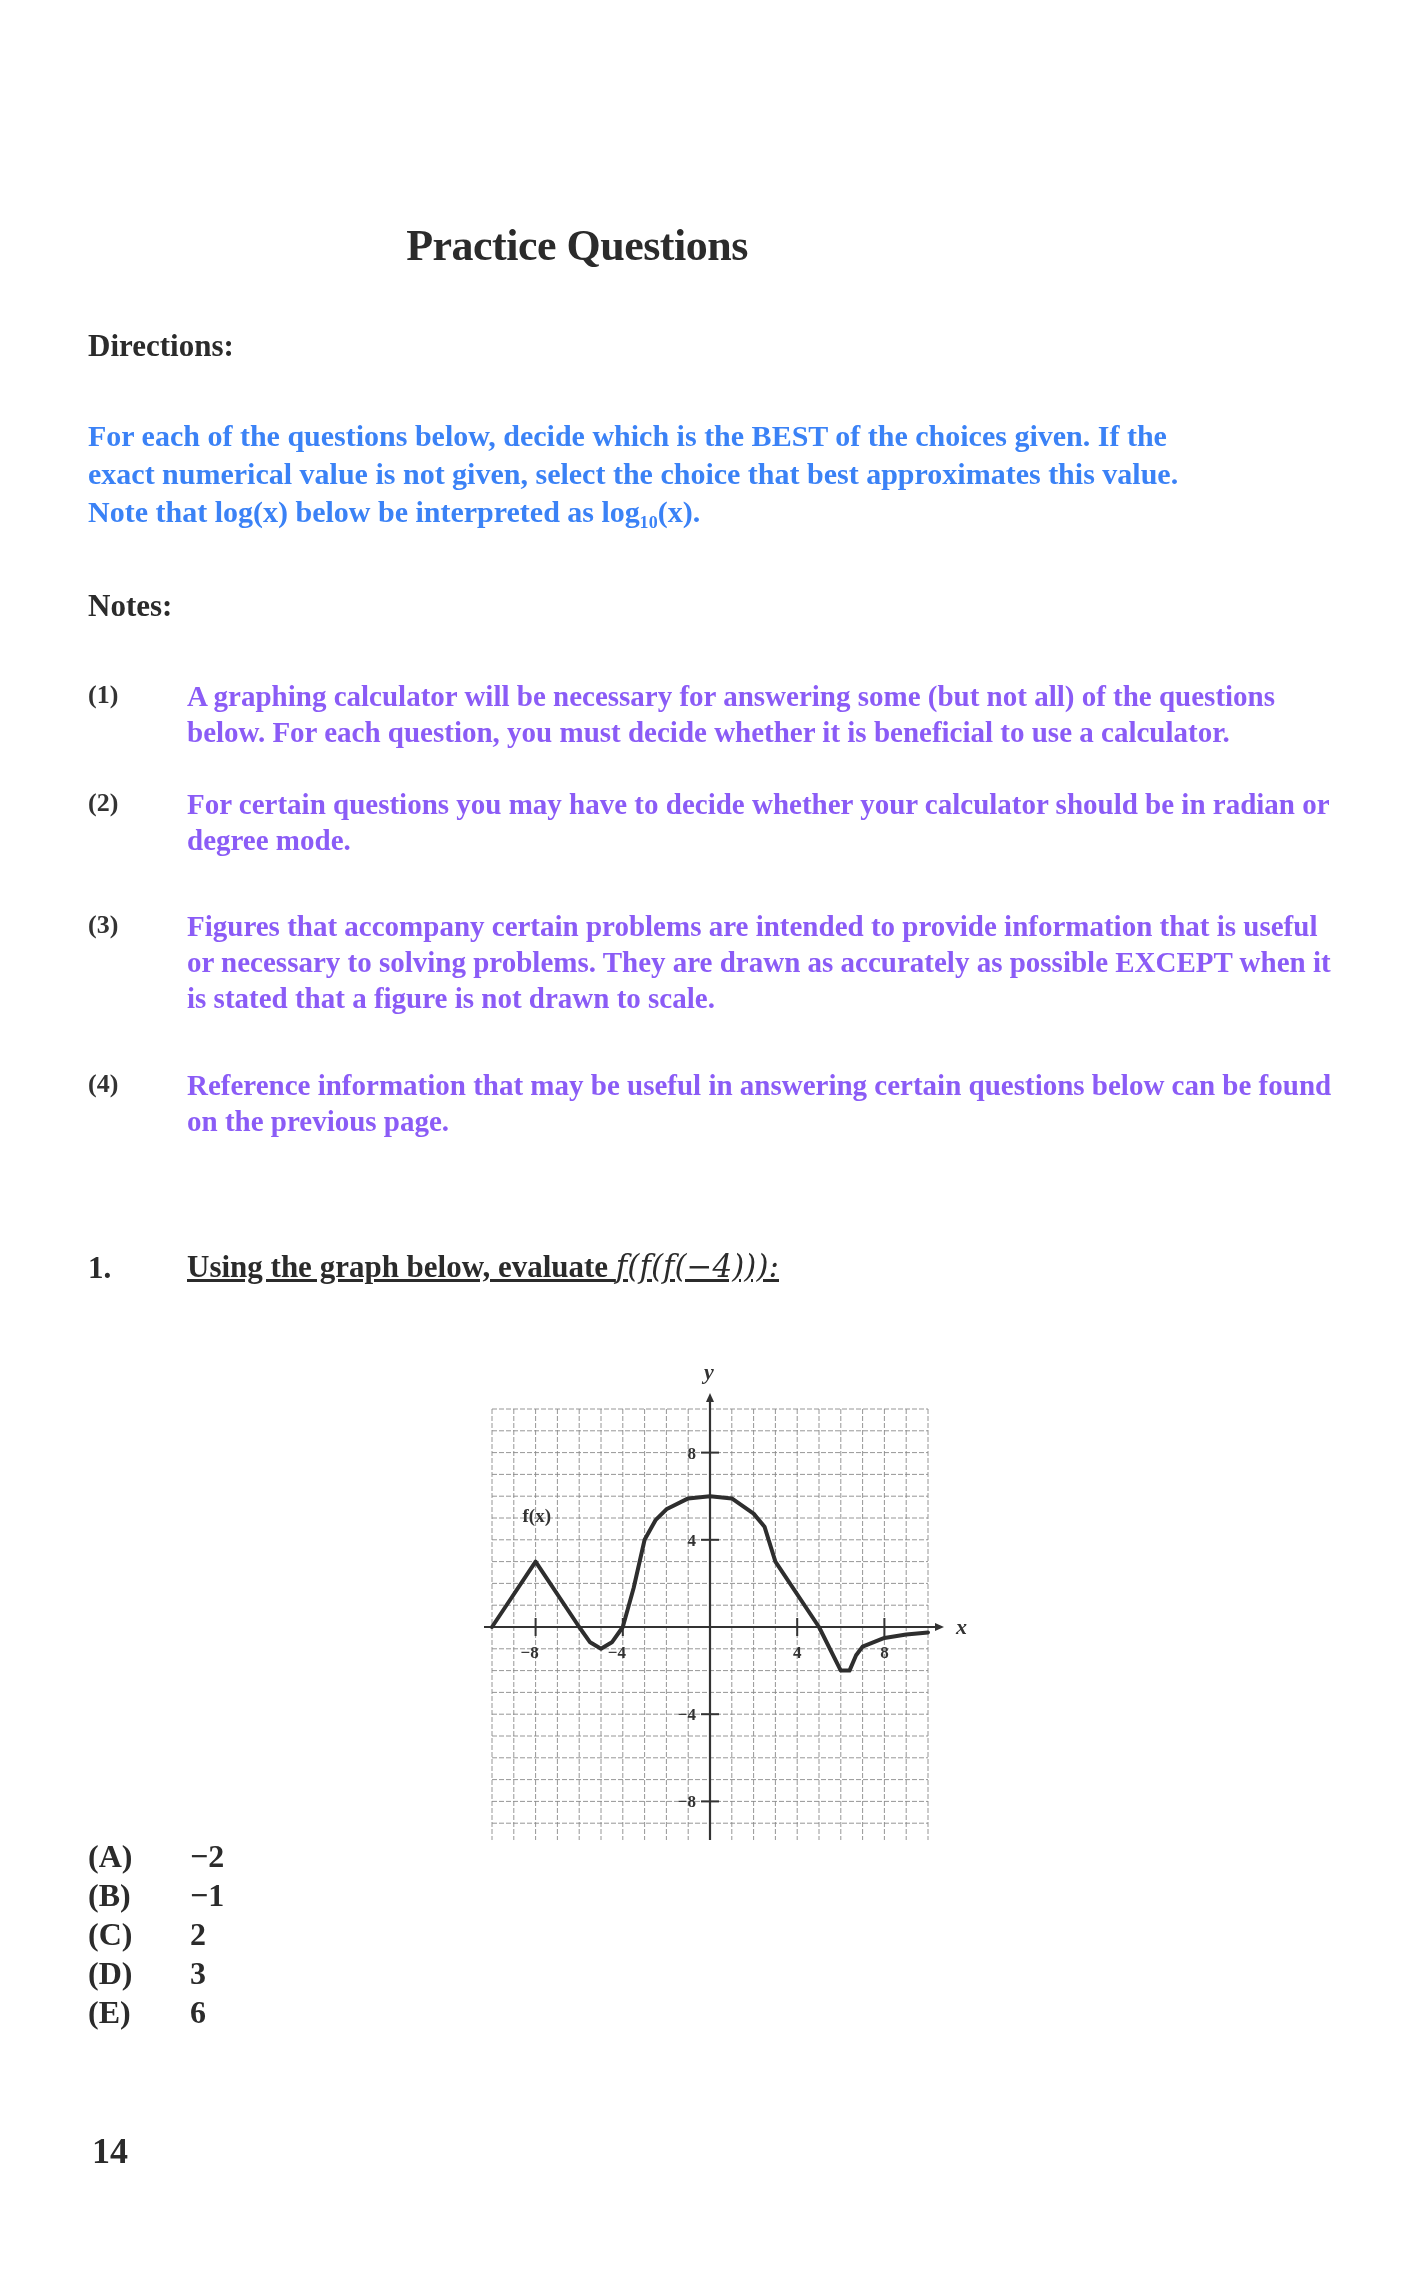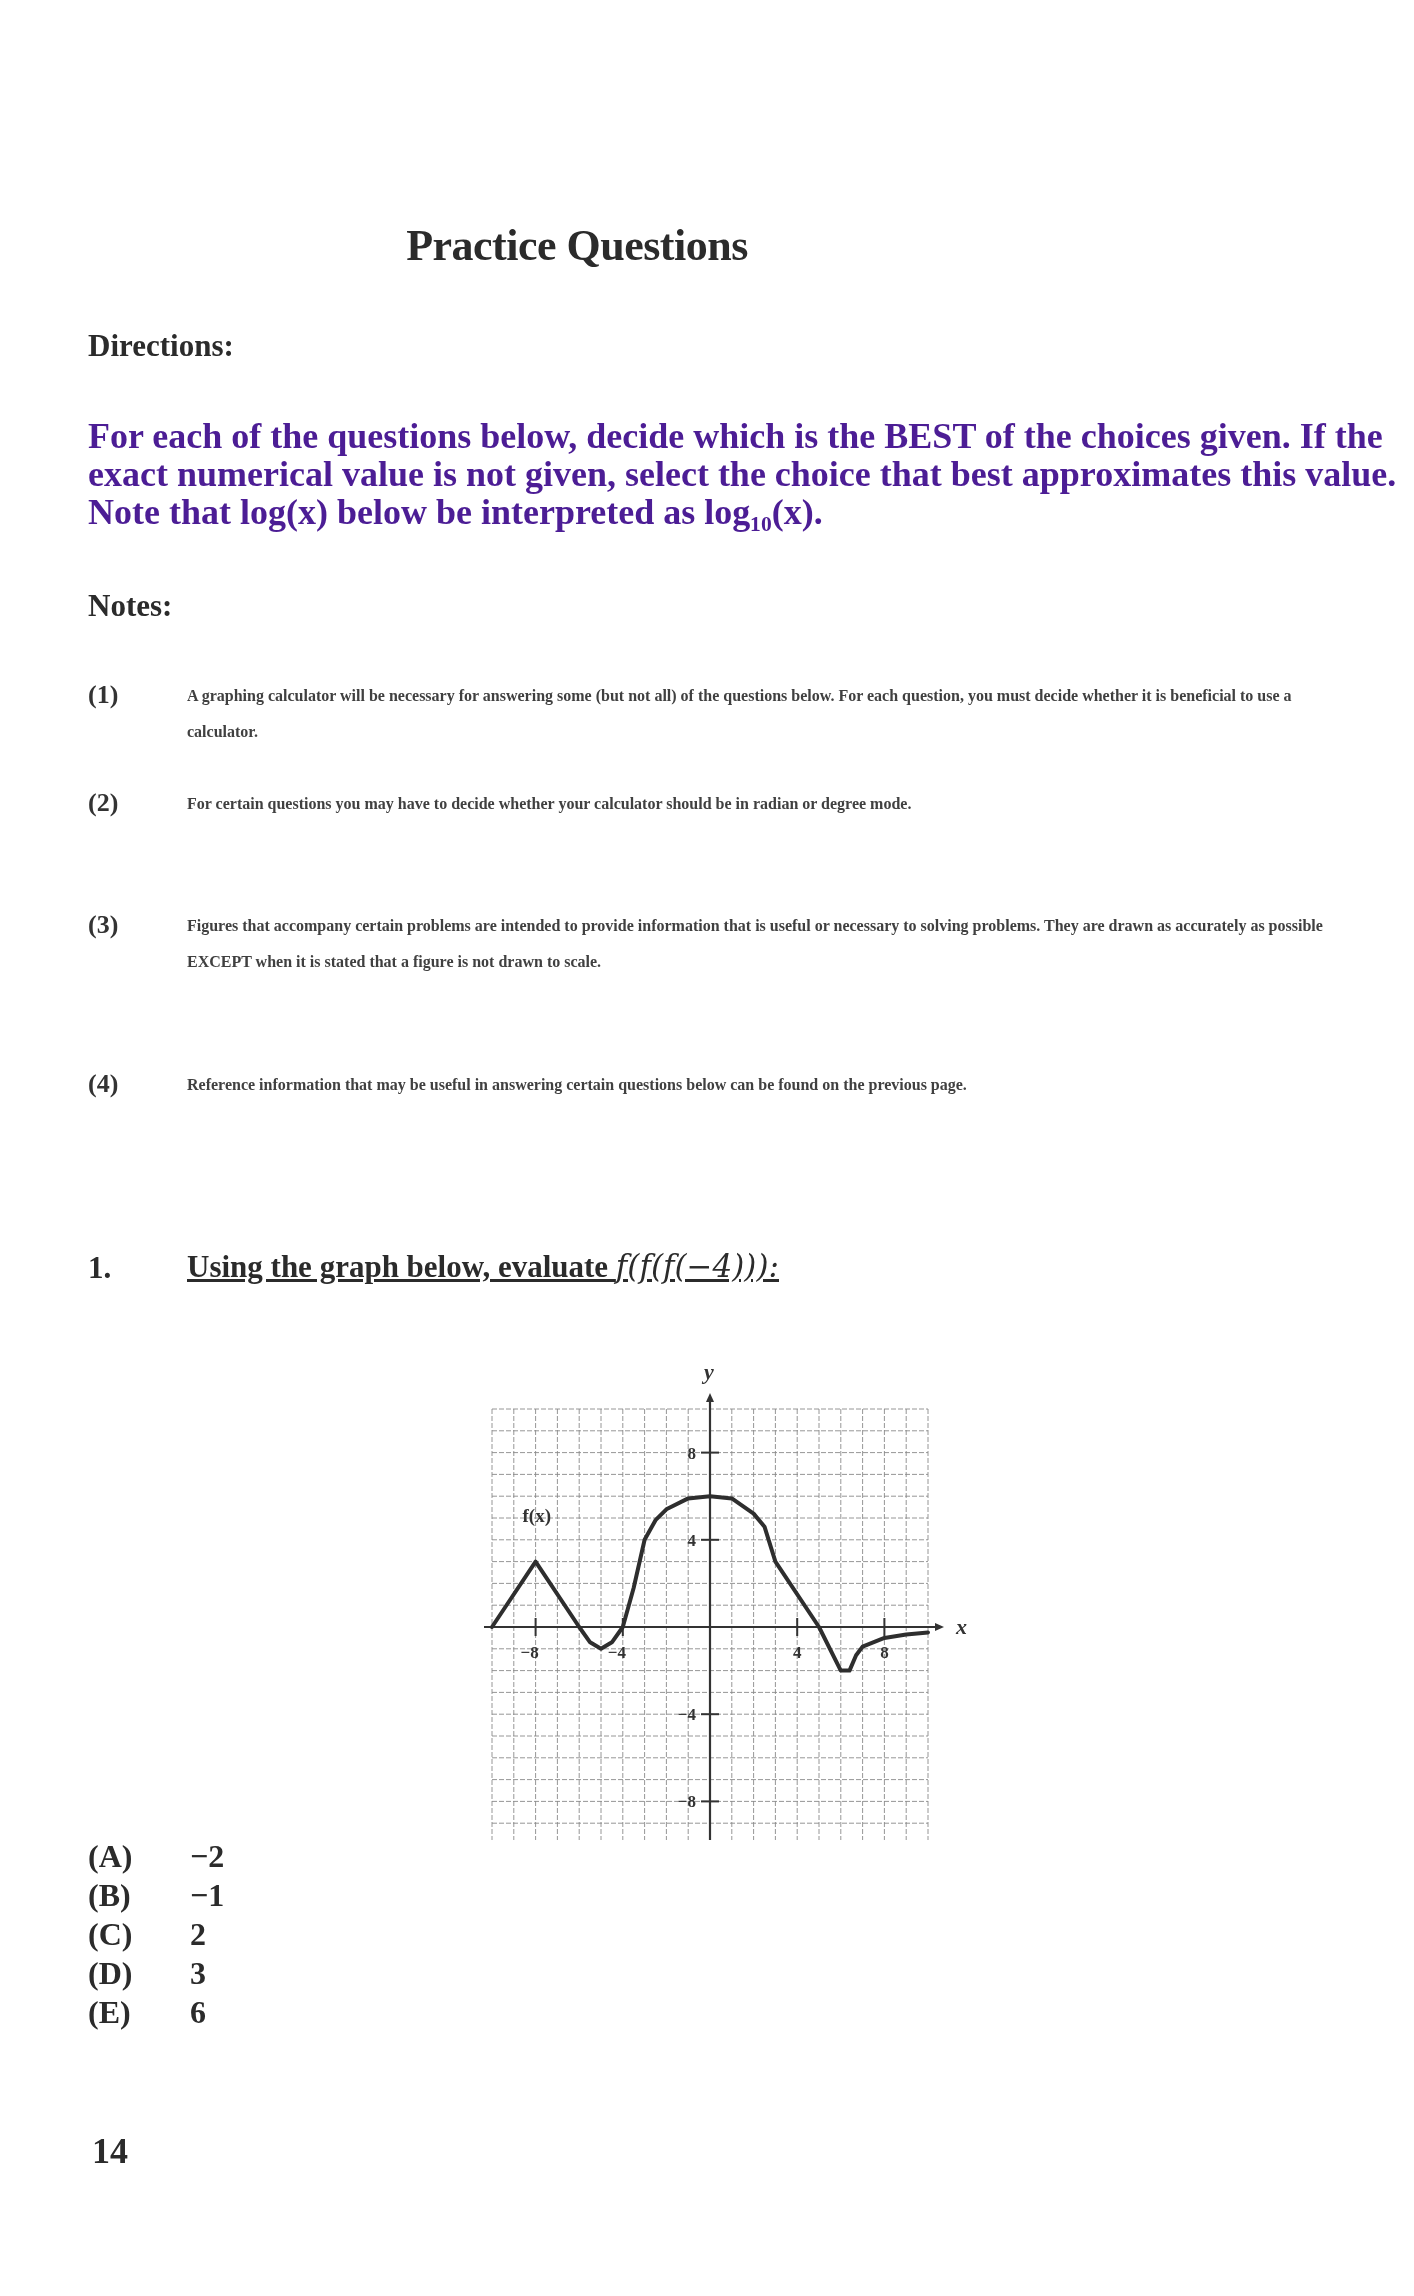--- a/index.html
+++ b/index.html
@@ -1,23 +1,23 @@
 <!DOCTYPE html>
 <html><head>
 <meta charset="utf-8">
 <style>
   html,body{margin:0;padding:0;background:#ffffff;}
   body{width:1414px;height:2296px;position:relative;overflow:hidden;color:#2b2b2b;
        font-family:"Liberation Serif","DejaVu Serif",serif;}
   .abs{position:absolute;white-space:nowrap;}
   .title{left:0;width:1154px;text-align:center;top:220px;font-size:44px;font-weight:bold;letter-spacing:-0.5px;}
   .h2{left:88px;font-size:31px;font-weight:bold;}
-  .para{left:88px;font-size:36px;line-height:38px;font-weight:bold;color:#4c1d95;}
+  .para{left:88px;font-size:30px;line-height:38px;font-weight:bold;color:#3b82f6;}
   .note-num{left:88px;font-size:26px;font-weight:bold;color:#333;}
-  .note-text{left:187px;width:1160px;font-size:16px;line-height:36px;font-weight:bold;color:#404040;white-space:normal;}
+  .note-text{left:187px;width:1160px;font-size:29px;line-height:36px;font-weight:bold;color:#8b5cf6;white-space:normal;}
   .q-num{left:88px;top:1250px;font-size:31px;font-weight:bold;}
   .q-text{left:187px;top:1248px;font-size:31px;font-weight:bold;text-decoration:underline;}
   .q-text i{font-family:"DejaVu Serif",serif;font-weight:normal;}
   .choice-label{left:88px;font-size:32px;font-weight:bold;}
   .choice-val{left:190px;font-size:32px;font-weight:bold;}
   .page-num{left:92px;top:2130px;font-size:36px;font-weight:bold;}
   svg text{font-family:"Liberation Serif","DejaVu Serif",serif;}
 </style>
 </head>
 <body>

